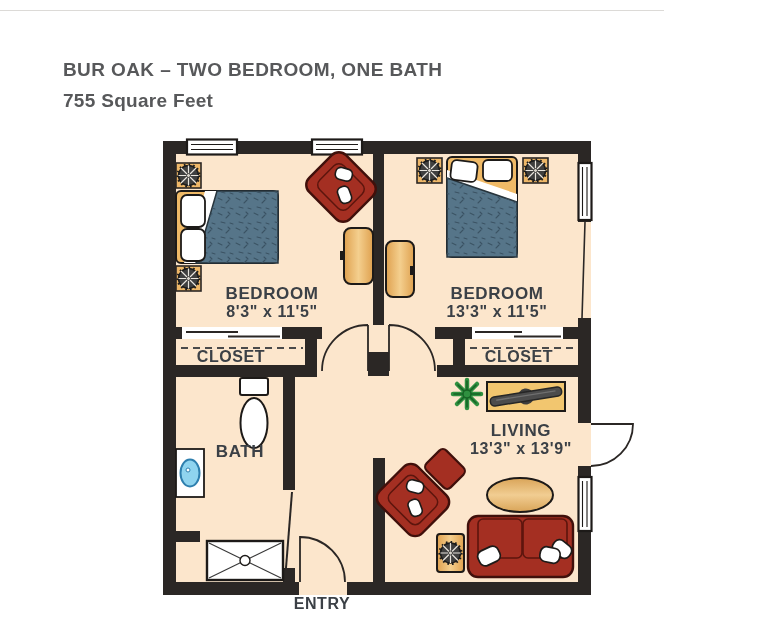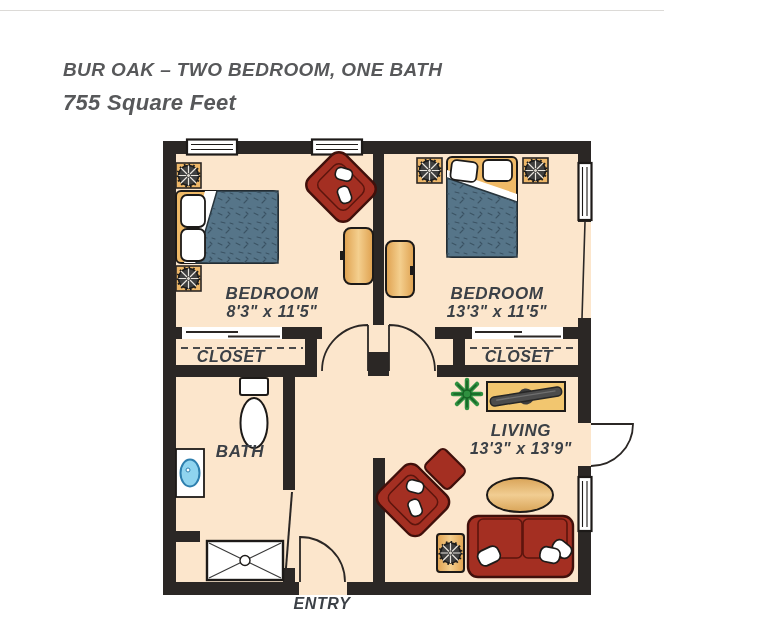--- a/index.html
+++ b/index.html
@@ -1,21 +1,21 @@
 <!DOCTYPE html>
 <html><head>
 <meta charset="utf-8">
 <style>
   html,body{margin:0;padding:0;background:#ffffff;}
   .page{position:relative;width:664px;height:636px;background:#fff;overflow:hidden;
-        font-family:"Liberation Sans",sans-serif;font-style:italic;}
+        font-family:"Liberation Sans",sans-serif;}
   .topline{position:absolute;left:0;top:10px;width:772px;height:1px;background:#dcdad7;}
   .title{position:absolute;left:63px;top:59px;font-size:19px;font-weight:bold;
          color:#57585a;letter-spacing:.4px;white-space:nowrap;}
-  .subtitle{position:absolute;left:63px;top:90px;font-size:22px;font-weight:bold;
+  .subtitle{position:absolute;left:63px;top:90px;font-size:19px;font-weight:bold;
          color:#57585a;letter-spacing:.3px;white-space:nowrap;}
   svg{position:absolute;left:0;top:0;}
   .lbl{font-family:"Liberation Sans",sans-serif;font-weight:bold;fill:#3b4046;letter-spacing:.6px;}
 </style>
 </head>
 <body>
 
 <div class="page">
   <div class="topline"></div>
   <div class="title">BUR OAK – TWO BEDROOM, ONE BATH</div>

